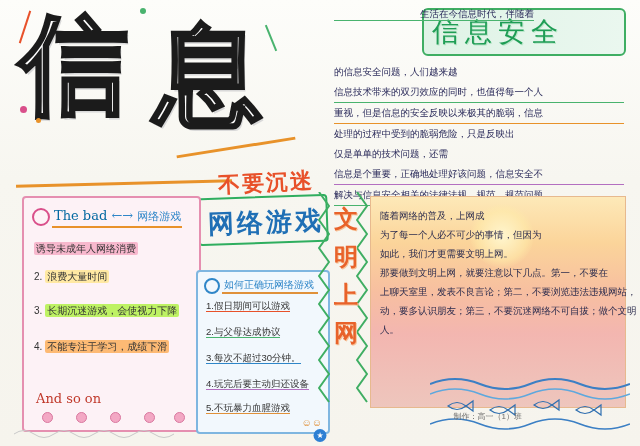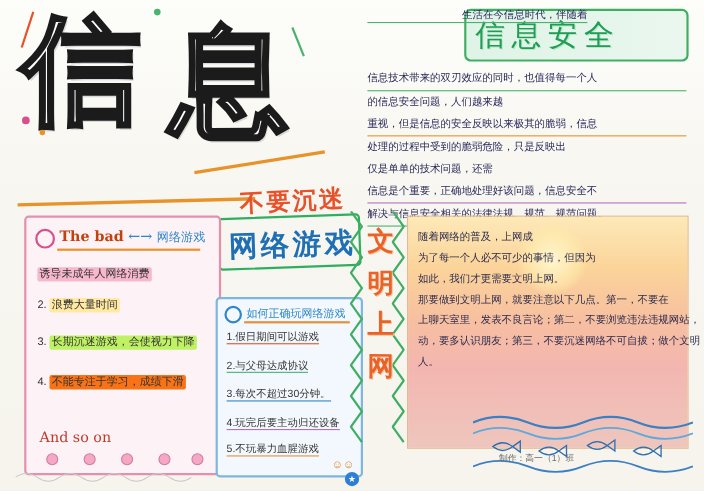--- a/index.html
+++ b/index.html
@@ -70,21 +70,21 @@
     border:2px solid #e58fb0;border-radius:4px;
     background:#fdf2f6;}
   #pinkCard .hdr{position:absolute;left:14px;top:10px;font-size:13px;
     color:#d2497f;font-family:"DejaVu Serif",serif;}
   .circ{position:absolute;width:14px;height:14px;border-radius:50%;
     border:2px solid #d94f8a;}
   #pinkCard .row{position:absolute;left:10px;font-size:10px;color:#333;}
   .hl-p{background:#f7b8cd;padding:1px 2px;border-radius:2px;}
   .hl-y{background:#ffe9a3;padding:1px 2px;border-radius:2px;}
   .hl-b{background:#bef264;padding:1px 2px;border-radius:2px;}
-  .hl-gr{background:#f97316;padding:1px 2px;border-radius:2px;}
+  .hl-gr{background:#fdba74;padding:1px 2px;border-radius:2px;}
   #andso{position:absolute;left:12px;top:193px;font-size:13px;color:#c0392b;
     font-family:"DejaVu Serif",serif;}
   .pdot{position:absolute;width:9px;height:9px;border-radius:50%;
     background:#f3a8c4;border:1px solid #d9789f;}
 
   
   #blueCard{left:196px;top:270px;width:130px;height:160px;
     border:2px solid #7fb6e0;border-radius:4px;background:#f2f8fd;}
   #blueCard .hdr{position:absolute;left:26px;top:6px;font-size:10px;
     color:#2f86c8;}
@@ -144,33 +144,33 @@
   <div id="warn2" class="abs nowrap">网络游戏</div>
 
   <div id="secBox" class="abs"></div>
   <div id="secTitle" class="abs nowrap">信息安全</div>
 
   <div id="topText" class="abs">
     <div class="ln ul-g">生活在今信息时代，伴随着</div>
   </div>
 
   <div id="topBlockLines" class="abs">
+    <div class="ln">的信息安全问题，人们越来越</div>
     <div class="ln ul-g">信息技术带来的双刃效应的同时，也值得每一个人</div>
-    <div class="ln">的信息安全问题，人们越来越</div>
     <div class="ln ul-o">重视，但是信息的安全反映以来极其的脆弱，信息</div>
     <div class="ln">处理的过程中受到的脆弱危险，只是反映出</div>
     <div class="ln">仅是单单的技术问题，还需</div>
     <div class="ln ul-p">信息是个重要，正确地处理好该问题，信息安全不</div>
     <div class="ln ul-g">解决与信息安全相关的法律法规、规范、规范问题。</div>
   </div>
 
   <div id="pinkCard" class="abs">
     <span class="circ" style="left:8px;top:10px;"></span>
     <div class="hdr" style="left:30px;">
-      <span style="color:#c2410c;font-weight:bold;">The bad</span>
+      <span style="color:#0369a1;">The bad</span>
       <span style="color:#2f86c8;">←→</span>
       <span style="color:#2f86c8;font-size:11px;">网络游戏</span>
     </div>
     <div class="abs" style="left:28px;top:28px;width:130px;height:2px;background:#e8922a;"></div>
 
     <div class="row" style="top:44px;">
       <span class="hl-p">诱导未成年人网络消费</span>
     </div>
     <div class="row" style="top:72px;">
       <span>2.</span>

